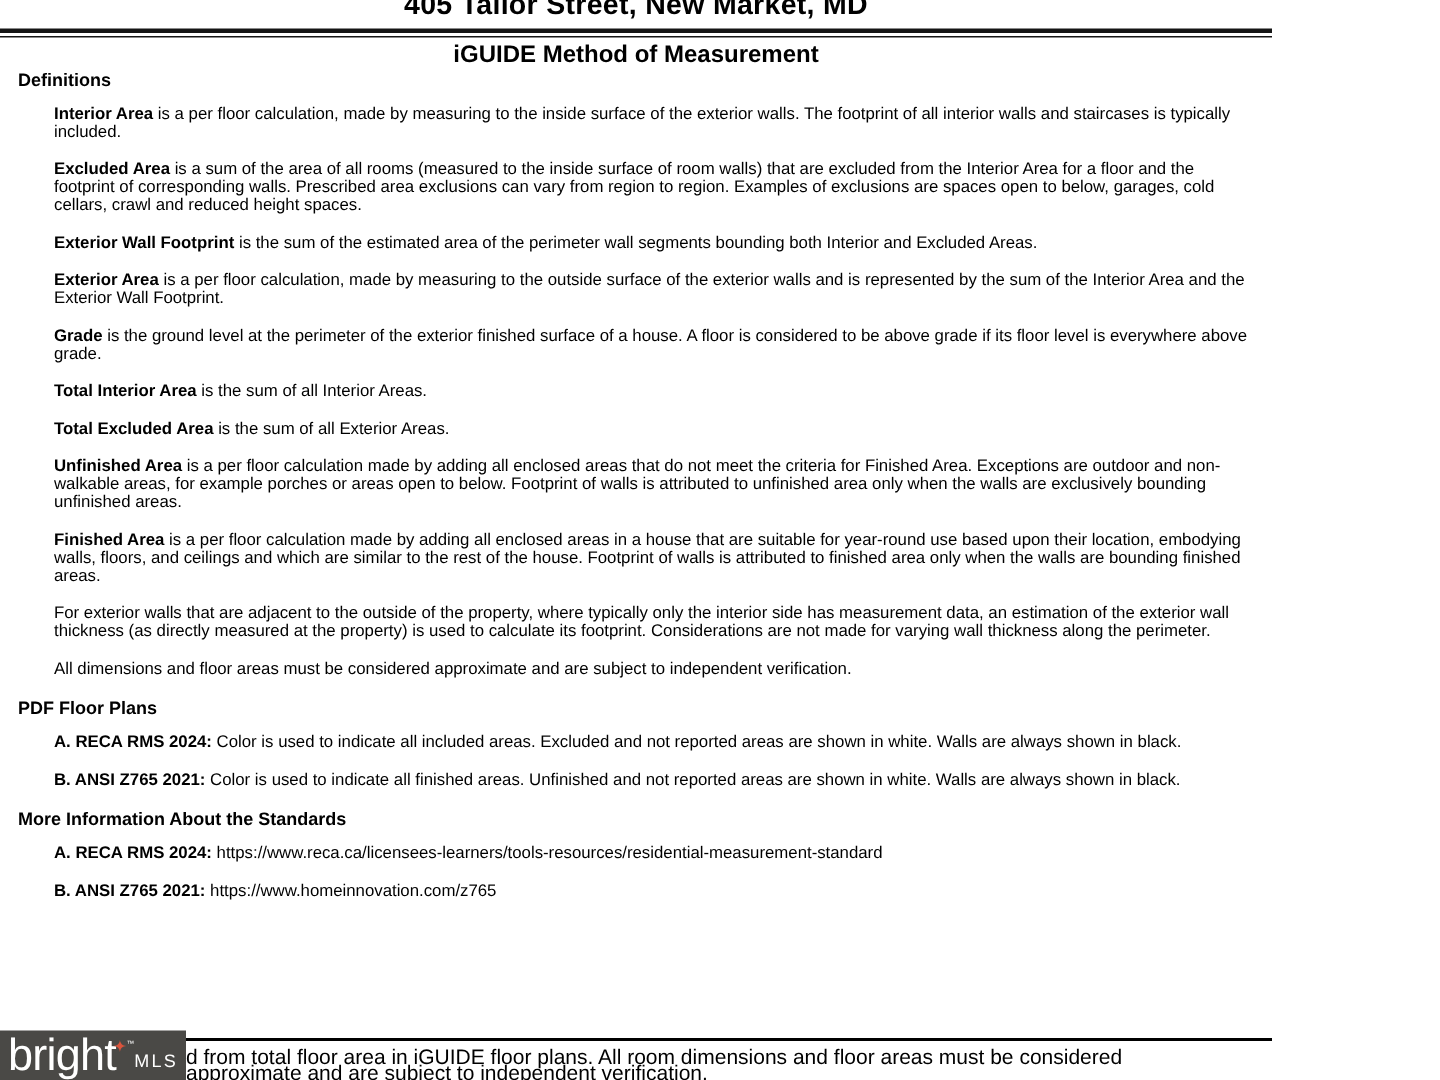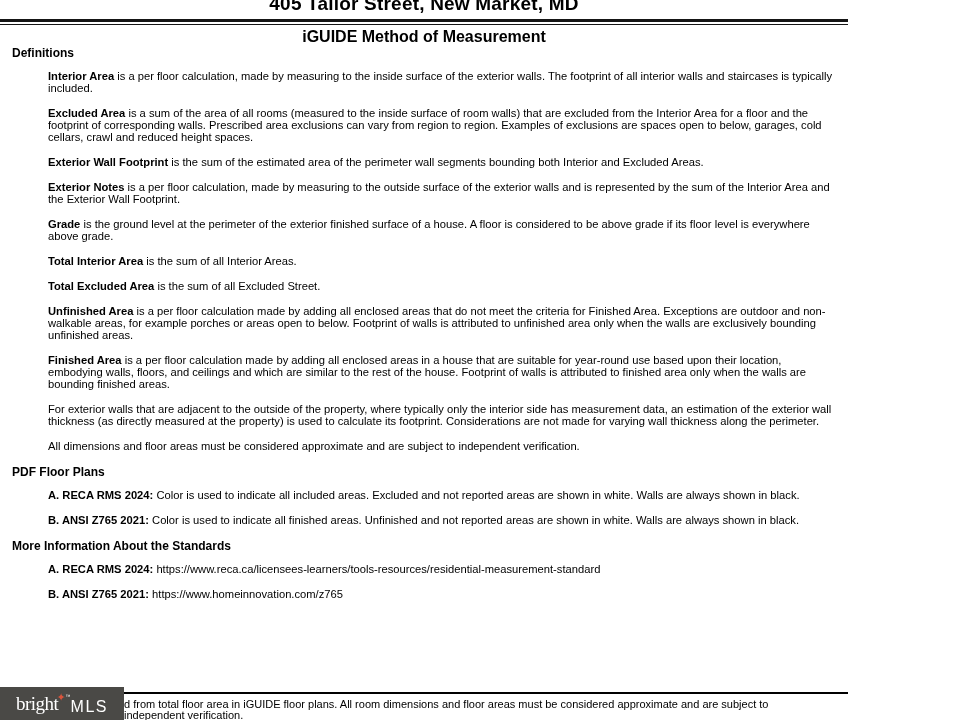--- a/index.html
+++ b/index.html
@@ -16,62 +16,62 @@
     margin-top:5px; height:2px;
     border-top:3px solid #151515; border-bottom:1px solid #151515;
   }
   .subtitle {
     font-size:16px; font-weight:bold; text-align:center; margin:3px 0 0 0;
   }
   .heading {
     font-size:12px; font-weight:bold; margin:0 0 10px 12px; line-height:14px;
   }
   .para {
-    font-size:11.2px; line-height:12px; margin:0 14px 13px 48px;
+    font-size:11.2px; line-height:12px; margin:0 14px 13px 36px;
   }
   .term { font-weight:bold; }
   
   .footer-rule { position:absolute; left:0; width:960px; top:692px; border-top:2px solid #000; }
-  .footer-text { position:absolute; left:124px; top:699px; width:700px; font-size:11px; line-height:11px; }
+  .footer-text { position:absolute; left:124px; top:699px; width:700px; font-size:14px; line-height:11px; }
   .bright-logo {
     position:absolute; left:0; top:687px; width:124px; height:33px;
     background:#4a4946; color:#fff; display:flex; align-items:center;
     justify-content:center; padding:0;
   }
   .bright-word {
-    font-family:Liberation Serif, serif;
-    font-size:19px; line-height:25px; letter-spacing:-0.5px;
+    font-family:Liberation Sans, sans-serif;
+    font-size:30px; line-height:25px; letter-spacing:-0.5px;
   }
   .bright-star { color:#d9543c; font-size:11px; margin:-13px 0 0 -2px; }
   .bright-tm { font-size:5px; margin:-15px 0 0 0; }
-  .bright-mls { font-size:16px; letter-spacing:1.5px; margin:6px 0 0 0; }
+  .bright-mls { font-size:12px; letter-spacing:1.5px; margin:6px 0 0 0; }
   .iguide-logo {
     position:absolute; right:6px; top:699px; height:18px;
     display:flex; align-items:flex-end; gap:2px; color:#0f172a;margin-top:45px;
   }
   .iguide-word { font-size:19px; line-height:18px; letter-spacing:0.3px; }
 </style>
 </head>
 <body>
 
 <div class="page">
 
   <div class="title">405 Tailor Street, New Market, MD</div>
   <div class="double-rule"></div>
   <div class="subtitle">iGUIDE Method of Measurement</div>
 
   <div class="section">
     <div class="heading">Definitions</div>
     <p class="para"><span class="term">Interior Area</span><span> is a per floor calculation, made by measuring to the inside surface of the exterior walls. The footprint of all interior walls and staircases is typically included.</span></p>
     <p class="para"><span class="term">Excluded Area</span><span> is a sum of the area of all rooms (measured to the inside surface of room walls) that are excluded from the Interior Area for a floor and the footprint of corresponding walls. Prescribed area exclusions can vary from region to region. Examples of exclusions are spaces open to below, garages, cold cellars, crawl and reduced height spaces.</span></p>
     <p class="para"><span class="term">Exterior Wall Footprint</span><span> is the sum of the estimated area of the perimeter wall segments bounding both Interior and Excluded Areas.</span></p>
-    <p class="para"><span class="term">Exterior Notes</span><span> is a per floor calculation, made by measuring to the outside surface of the exterior walls and is represented by the sum of the Interior Area and the Exterior Wall Footprint.</span></p>
+    <p class="para"><span class="term">Exterior Area</span><span> is a per floor calculation, made by measuring to the outside surface of the exterior walls and is represented by the sum of the Interior Area and the Exterior Wall Footprint.</span></p>
     <p class="para"><span class="term">Grade</span><span> is the ground level at the perimeter of the exterior finished surface of a house. A floor is considered to be above grade if its floor level is everywhere above grade.</span></p>
     <p class="para"><span class="term">Total Interior Area</span><span> is the sum of all Interior Areas.</span></p>
-    <p class="para"><span class="term">Total Excluded Area</span><span> is the sum of all Excluded Street.</span></p>
+    <p class="para"><span class="term">Total Excluded Area</span><span> is the sum of all Exterior Areas.</span></p>
     <p class="para"><span class="term">Unfinished Area</span><span> is a per floor calculation made by adding all enclosed areas that do not meet the criteria for Finished Area. Exceptions are outdoor and non-walkable areas, for example porches or areas open to below. Footprint of walls is attributed to unfinished area only when the walls are exclusively bounding unfinished areas.</span></p>
     <p class="para"><span class="term">Finished Area</span><span> is a per floor calculation made by adding all enclosed areas in a house that are suitable for year-round use based upon their location, embodying walls, floors, and ceilings and which are similar to the rest of the house. Footprint of walls is attributed to finished area only when the walls are bounding finished areas.</span></p>
   </div>
 
   <div class="section">
     <p class="para"><span class="term"></span><span>For exterior walls that are adjacent to the outside of the property, where typically only the interior side has measurement data, an estimation of the exterior wall thickness (as directly measured at the property) is used to calculate its footprint. Considerations are not made for varying wall thickness along the perimeter.</span></p>
   </div>
 
   <div class="section">
     <p class="para"><span class="term"></span><span>All dimensions and floor areas must be considered approximate and are subject to independent verification.</span></p>

